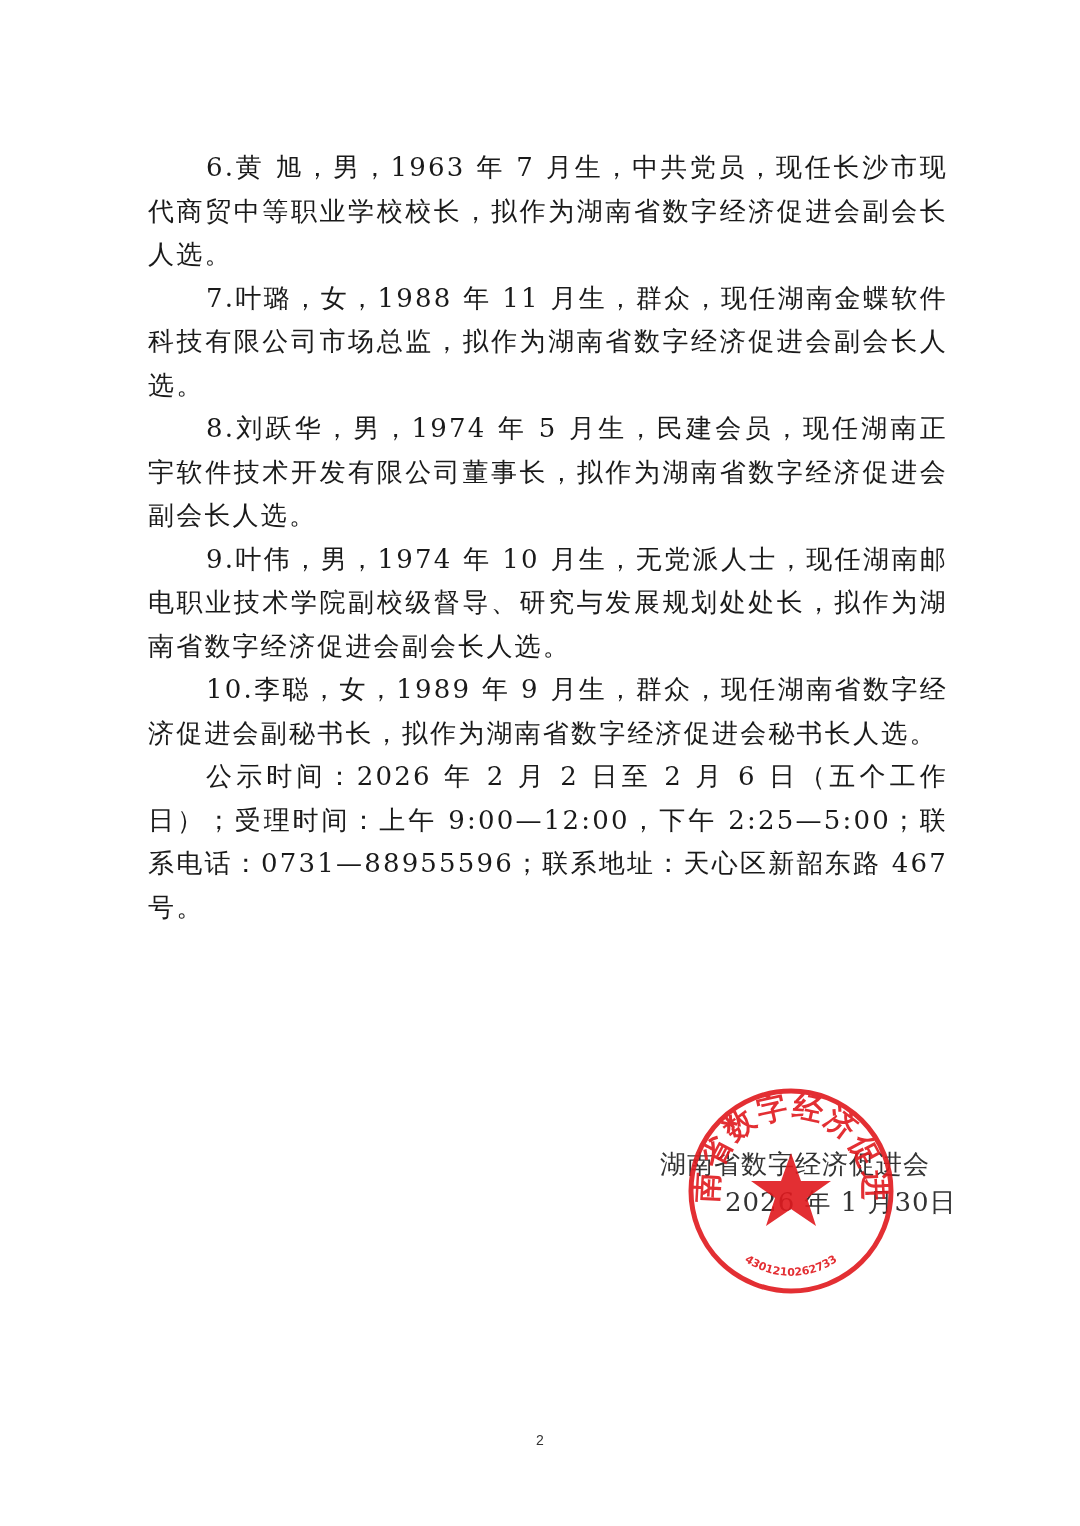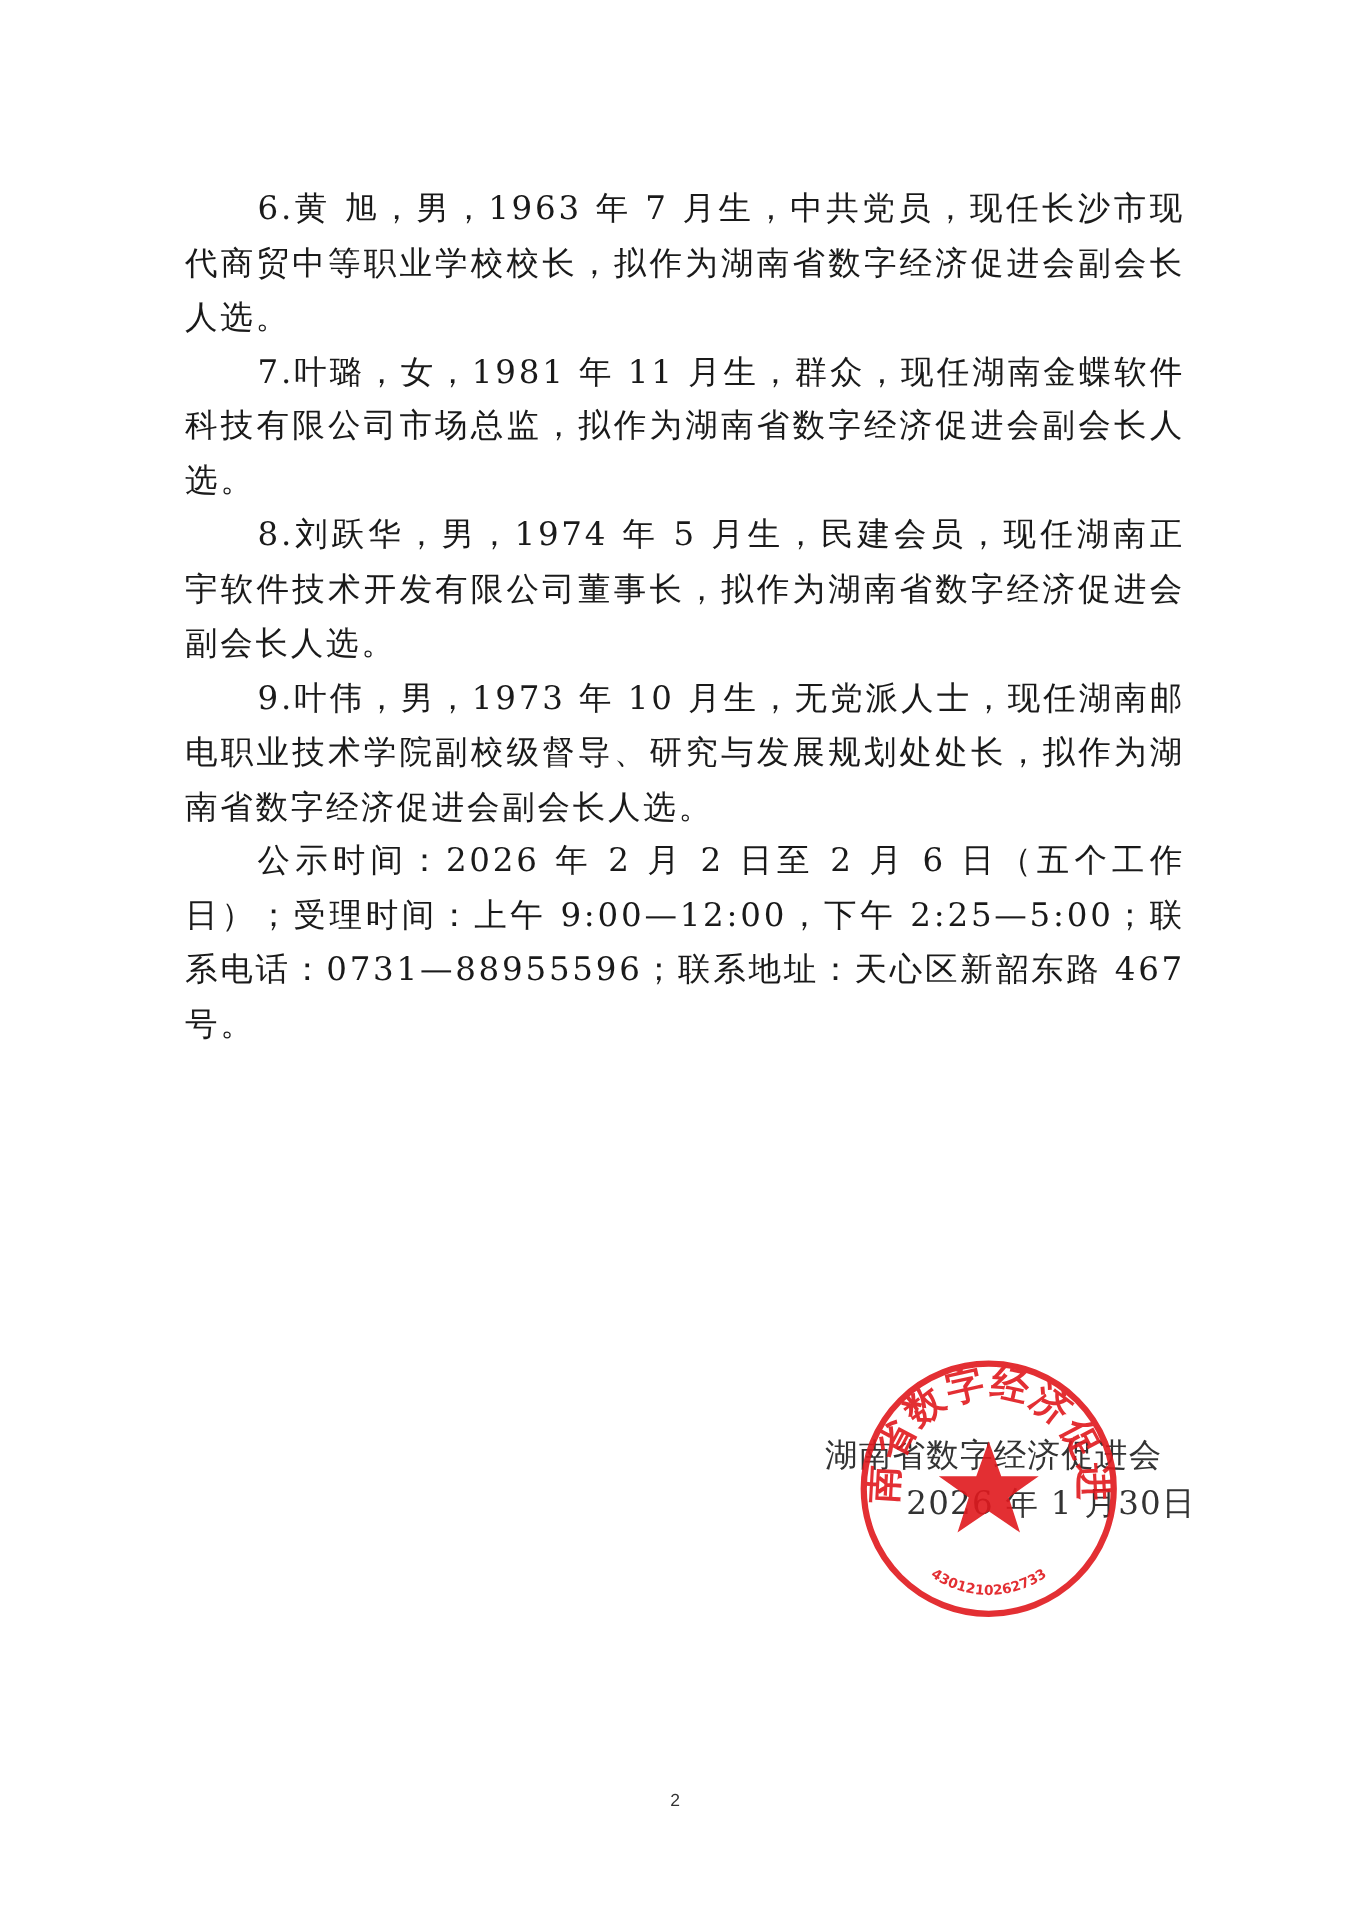--- a/index.html
+++ b/index.html
@@ -14,23 +14,24 @@
   .seal { position:absolute; left:685px; top:1073px; width:212px; height:212px; opacity:0.9; }
   .page-number { position:absolute; left:540px; top:1420px; transform:translateX(-50%);
                  font-family:"Liberation Sans",sans-serif; font-size:14px; color:#333; }
 </style>
 </head>
 <body>
 
 <div class="page">
   <div class="body-text">
     <p class="para">6.黄 旭，男，1963 年 7 月生，中共党员，现任长沙市现代商贸中等职业学校校长，拟作为湖南省数字经济促进会副会长人选。</p>
-    <p class="para">7.叶璐，女，1981 年 11 月生，群众，现任湖南金蝶软件科技有限公司市场总监，拟作为湖南省数字经济促进会副会长人选。</p>
+    <p class="para">7.叶璐，女，1988 年 11 月生，群众，现任湖南金蝶软件科技有限公司市场总监，拟作为湖南省数字经济促进会副会长人选。</p>
     <p class="para">8.刘跃华，男，1974 年 5 月生，民建会员，现任湖南正宇软件技术开发有限公司董事长，拟作为湖南省数字经济促进会副会长人选。</p>
-    <p class="para">9.叶伟，男，1973 年 10 月生，无党派人士，现任湖南邮电职业技术学院副校级督导、研究与发展规划处处长，拟作为湖南省数字经济促进会副会长人选。</p>
+    <p class="para">9.叶伟，男，1974 年 10 月生，无党派人士，现任湖南邮电职业技术学院副校级督导、研究与发展规划处处长，拟作为湖南省数字经济促进会副会长人选。</p>
+    <p class="para">10.李聪，女，1989 年 9 月生，群众，现任湖南省数字经济促进会副秘书长，拟作为湖南省数字经济促进会秘书长人选。</p>
     <p class="para">公示时间：2026 年 2 月 2 日至 2 月 6 日（五个工作日）；受理时间：上午 9:00—12:00，下午 2:25—5:00；联系电话：0731—88955596；联系地址：天心区新韶东路 467 号。</p>
   </div>
 
   <div class="signature">
     <div class="sig-org">湖南省数字经济促进会</div>
     <div class="sig-date">2026 年 1 月30日</div>
   </div>
 
   <svg class="seal" viewBox="0 0 212 212">
     <defs>

